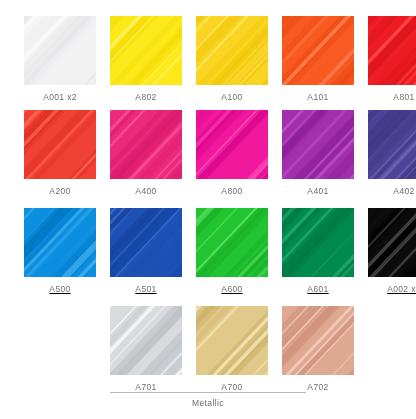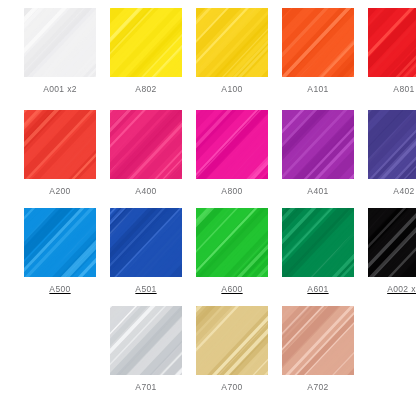--- a/index.html
+++ b/index.html
@@ -22,21 +22,21 @@
   }
   .swatch-row {
     position: absolute;
     left: 0;
     width: 416px;
     height: 98px;
     display: flex;
     justify-content: flex-start;
     align-items: flex-start;
   }
-  .row-1 { top: 8px; }
+  .row-1 { top: 16px; }
   .row-2 { top: 110px; }
   .row-3 { top: 208px; text-decoration: underline; }
   .row-4 { top: 306px; }
 
   .swatch-cell {
     width: 72px;
     margin-right: 14px;
     display: flex;
     flex-direction: column;
     align-items: center;
@@ -1379,14 +1379,18 @@
               <path d="M3.22,71.00 L72.22,-2.00" stroke="#f4cfc0" stroke-width="2.91" stroke-linecap="round" fill="none" opacity="0.84"></path>
               <path d="M-25.97,71.00 L43.03,-2.00" stroke="#f4cfc0" stroke-width="1.71" stroke-linecap="round" fill="none" opacity="0.81"></path>
               <path d="M49.09,71.00 L118.09,-2.00" stroke="#f4cfc0" stroke-width="1.29" stroke-linecap="round" fill="none" opacity="0.60"></path>
             </g>
           </svg>
         </div>
       <div class="swatch-label">A702</div>
     </div>
   </div>
 
+  <div id="metallic-group">
+    <div id="metallic-rule"></div>
+    <div id="metallic-label">Metallic</div>
+  </div>
 
 </div>
 
 </body></html>

